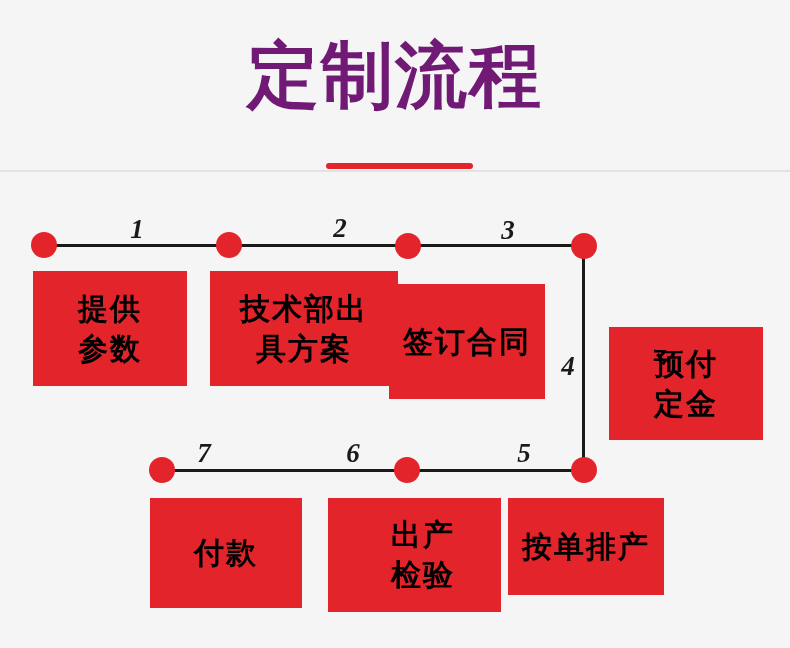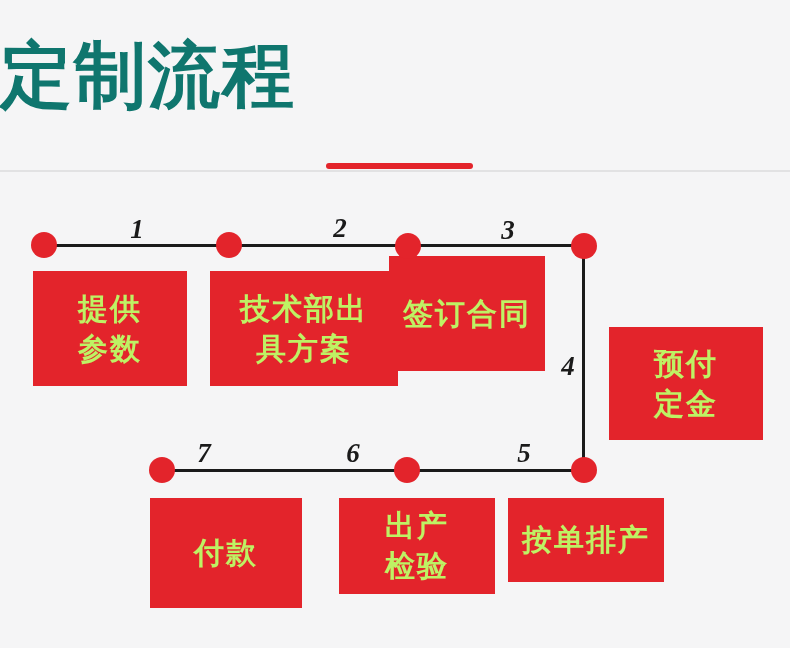--- a/index.html
+++ b/index.html
@@ -17,25 +17,25 @@
     margin: 0 auto;
     background: #f5f5f6;
     overflow: hidden;
   }
   
   .page-title {
     position: absolute;
     left: 0;
     top: 34px;
     width: 100%;
-    text-align: left;
+    text-align: center;
     font-size: 72px;
     font-weight: 900;
     letter-spacing: 2px;
-    color: #0f766e;
+    color: #701a75;
     line-height: 1.15;
   }
   .title-underline {
     position: absolute;
     left: 326px;
     top: 163px;
     width: 147px;
     height: 6px;
     border-radius: 3px;
     background: #e3242b;
@@ -78,21 +78,21 @@
     font-style: italic;
     font-size: 27px;
     font-weight: 600;
     color: #1a1a1a;
     z-index: 2;
   }
   
   .box {
     position: absolute;
     background: #e3242b;
-    color: #bef264;
+    color: #000000;
     display: flex;
     flex-direction: column;
     align-items: center;
     justify-content: center;
     text-align: center;
     z-index: 2;
   }
   .box .l1, .box .l2 {
     display: block;
     font-size: 30px;
@@ -102,24 +102,24 @@
   }
   .box .sub {
     display: block;
     font-size: 21px;
     font-weight: 700;
     line-height: 32px;
     letter-spacing: 1px;
   }
   .box-step1 { left: 33px;  top: 271px; width: 154px; height: 115px; }
   .box-step2 { left: 210px; top: 271px; width: 188px; height: 115px; }
-  .box-step3 { left: 389px; top: 256px; width: 156px; height: 115px; gap: 23px; }
+  .box-step3 { left: 389px; top: 284px; width: 156px; height: 115px; gap: 23px; }
   .box-step4 { left: 609px; top: 327px; width: 154px; height: 113px; }
-  .box-step5 { left: 508px; top: 498px; width: 156px; height: 84px; }
-  .box-step6 { left: 339px; top: 498px; width: 156px; height: 96px; }
+  .box-step5 { left: 508px; top: 498px; width: 156px; height: 97px; }
+  .box-step6 { left: 328px; top: 498px; width: 156px; height: 114px; padding-left: 17px; }
   .box-step7 { left: 150px; top: 498px; width: 152px; height: 110px; }
 </style>
 </head>
 <body>
 
 <div class="stage">
 
   <div class="page-title">定制流程</div>
   <div class="title-underline"></div>
   <div class="header-divider"></div>

